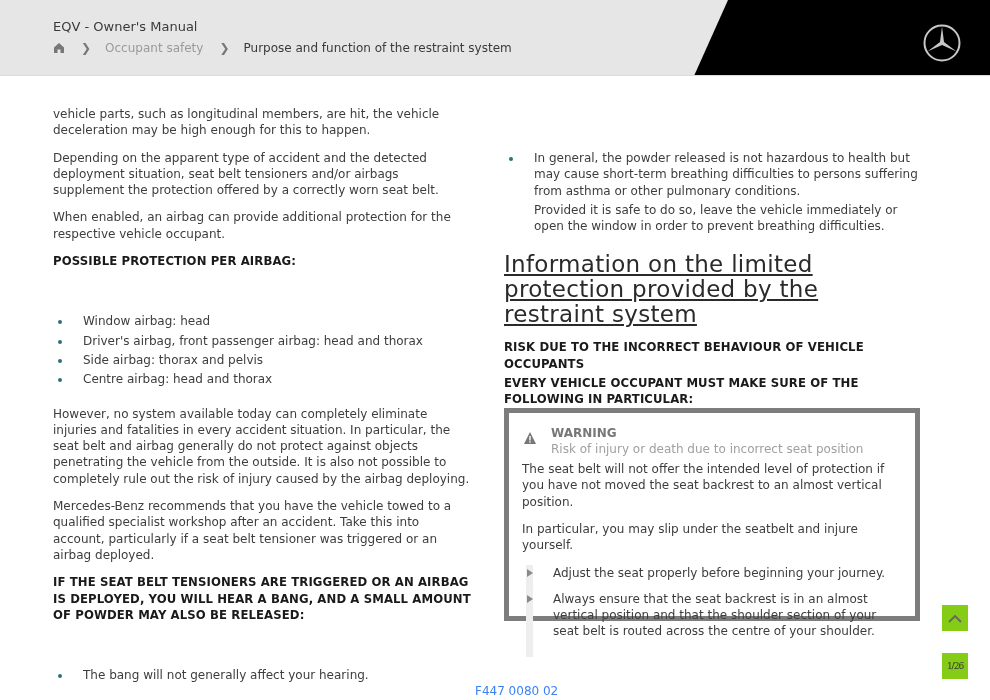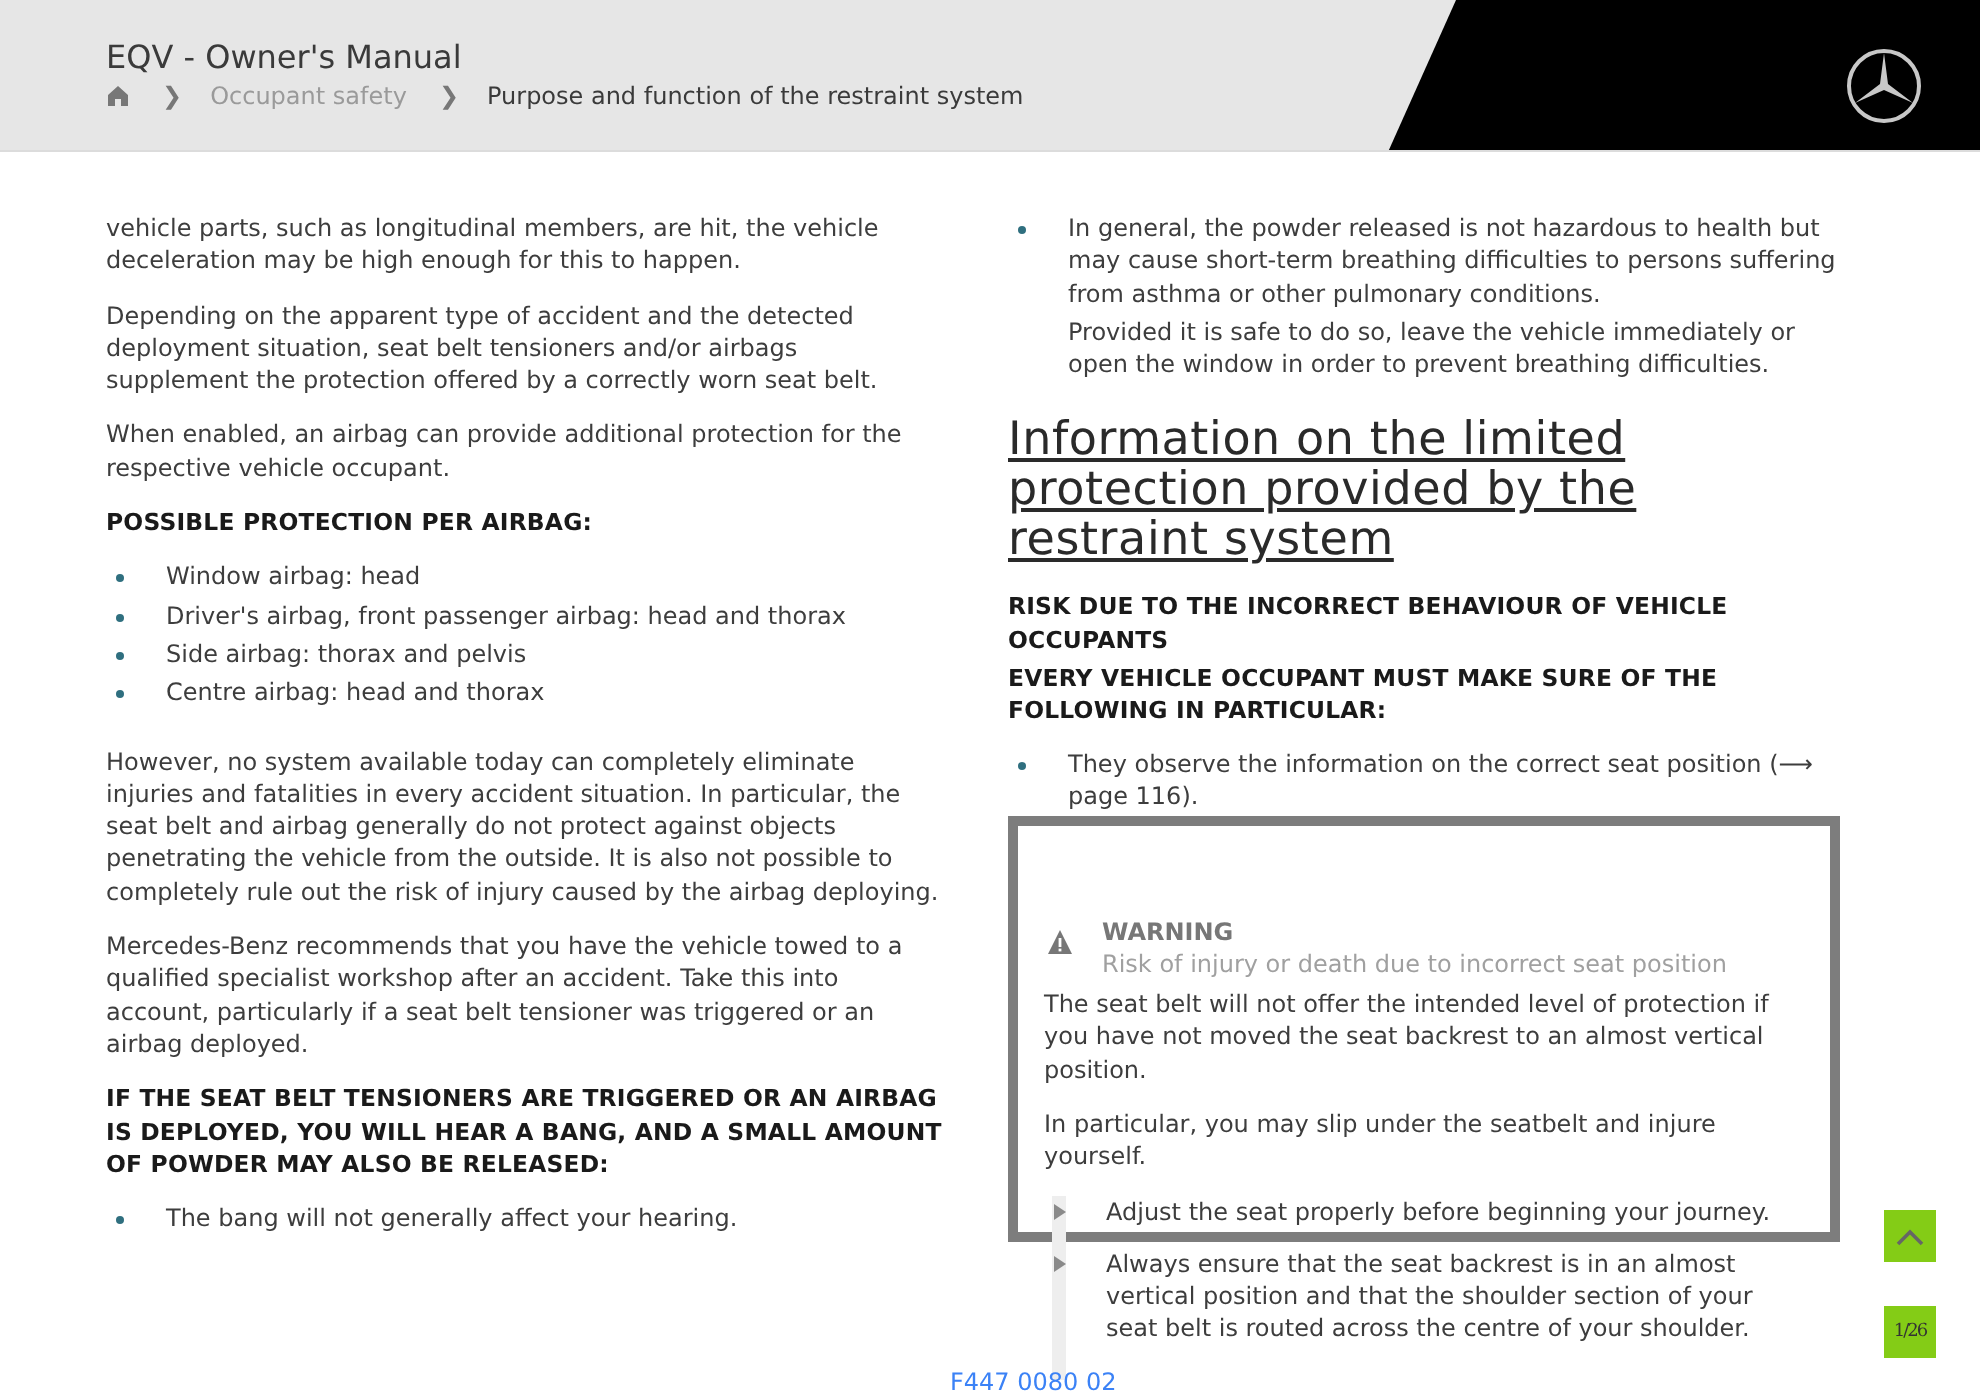--- a/index.html
+++ b/index.html
@@ -1,42 +1,42 @@
 <!DOCTYPE html>
 <html><head>
   <meta charset="utf-8">
   <style>
     * { box-sizing: border-box; margin: 0; padding: 0; }
     html, body { width: 990px; height: 700px; overflow: hidden; background: #ffffff; }
     body { font-family: "DejaVu Sans", "Liberation Sans", sans-serif; color: #3a3a3a; position: relative; }
 
     .header { position: absolute; left: 0; top: 0; width: 990px; height: 76px; background: #e6e6e6; border-bottom: 1px solid #dcdcdc; overflow: hidden; }
     .header-black { position: absolute; top: 0; left: 694px; width: 320px; height: 76px; background: #000; clip-path: polygon(34px 0, 320px 0, 320px 76px, 0 76px); }
-    .app-title { position: absolute; left: 53px; top: 19px; font-size: 16px; color: #3a3a3a; }
+    .app-title { position: absolute; left: 53px; top: 19px; font-size: 13px; color: #3a3a3a; }
     .breadcrumb { position: absolute; left: 53px; top: 41px; display: flex; align-items: center; font-size: 12px; }
     .bc-home { width: 12px; height: 12px; display: inline-block; }
     .bc-sep { margin: 0 14px 0 16px; color: #777; font-size: 12px; }
     .bc-link { color: #9a9a9a; }
     .bc-current { color: #3a3a3a; }
     .logo { position: absolute; left: 922px; top: 23px; width: 40px; height: 40px; }
 
     .col { position: absolute; top: 106px; font-size: 12px; line-height: 16.3px; color: #3d3d3d; }
     .col-left { left: 53px; width: 418px; }
     .col-right { left: 504px; width: 418px; }
     .col p { margin-bottom: 11px; }
     .bold-head { font-weight: bold; color: #1a1a1a; font-size: 11.7px; letter-spacing: 0.1px; }
-    ul.bullets { list-style: none; margin-bottom: 14px; }
+    ul.bullets { list-style: none; margin-bottom: 14px; margin-top: 44px; }
     ul.bullets li { position: relative; padding-left: 30px; margin-bottom: 3px; }
     ul.bullets li::before { content: ""; position: absolute; left: 5px; top: 7px; width: 4px; height: 4px; border-radius: 50%; background: #2f6f7f; }
     .sub-p { margin-top: 3px; }
 
     .section-title { font-size: 23px; line-height: 25px; font-weight: normal; color: #2a2a2a; margin-bottom: 12px; letter-spacing: 0.3px; font-family: "DejaVu Sans", sans-serif; text-decoration: underline; }
 
     .warning-box { position: absolute; left: 504px; top: 408px; width: 416px; height: 213px; border: 5px solid #7d7d7d; background: #fff; padding: 12px 13px 0 13px; }
-    .warn-head { display: flex; align-items: flex-start; margin-bottom: 4px; margin-top: 33px; }
+    .warn-head { display: flex; align-items: flex-start; margin-bottom: 4px; }
     .warn-icon { width: 14px; height: 14px; margin: 6px 14px 0 1px; }
     .warn-title { font-weight: bold; font-size: 12px; color: #777; line-height: 16px; }
     .warn-sub { font-size: 12px; color: #a0a0a0; line-height: 16px; }
     .warn-text { font-size: 12px; line-height: 16.3px; color: #3d3d3d; margin-bottom: 11px; }
     .warn-steps { list-style: none; position: relative; }
     .warn-steps::before { content: ""; position: absolute; left: 4px; top: 0; width: 7px; height: 92px; background: #eeeeee; }
     .warn-steps li { position: relative; padding-left: 31px; font-size: 12px; line-height: 16.3px; color: #3d3d3d; margin-bottom: 9px; }
     .warn-steps li .tri { position: absolute; left: 5px; top: 4px; width: 0; height: 0; border-left: 6px solid #8a8a8a; border-top: 4px solid transparent; border-bottom: 4px solid transparent; }
 
     .float-btn { position: absolute; left: 942px; width: 26px; height: 26px; background: #84cc16; display: flex; align-items: center; justify-content: center; }

